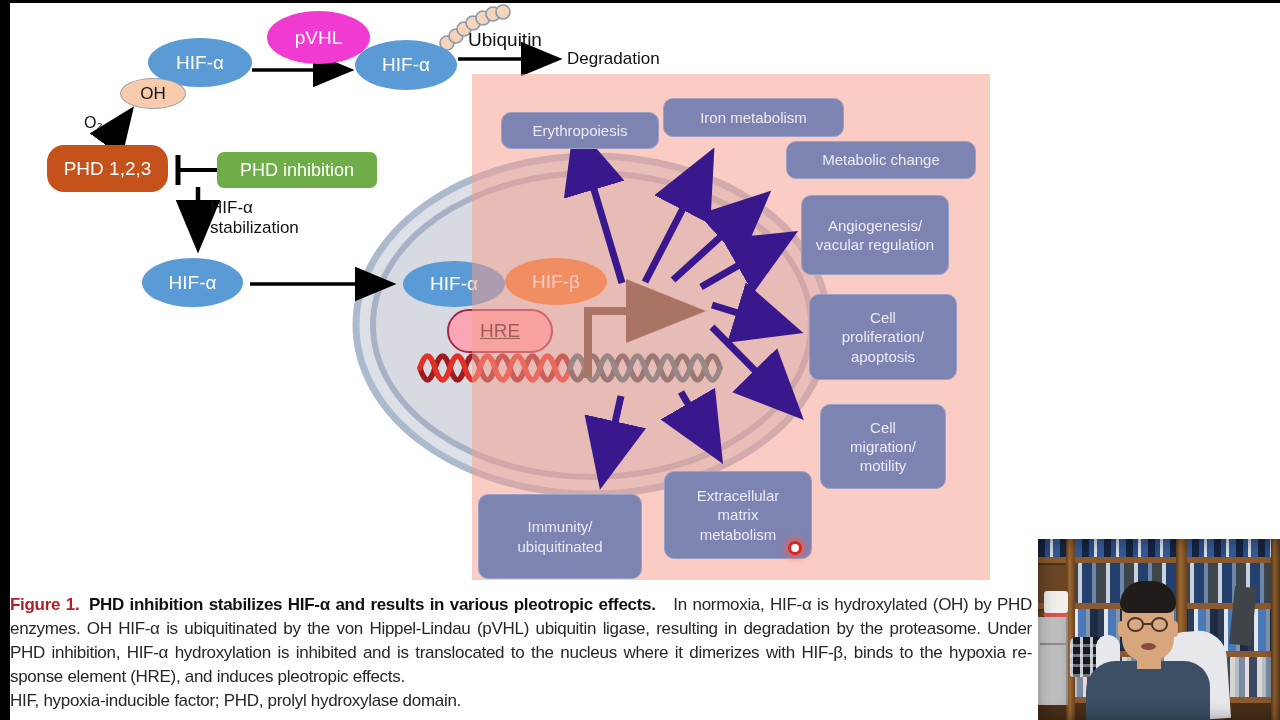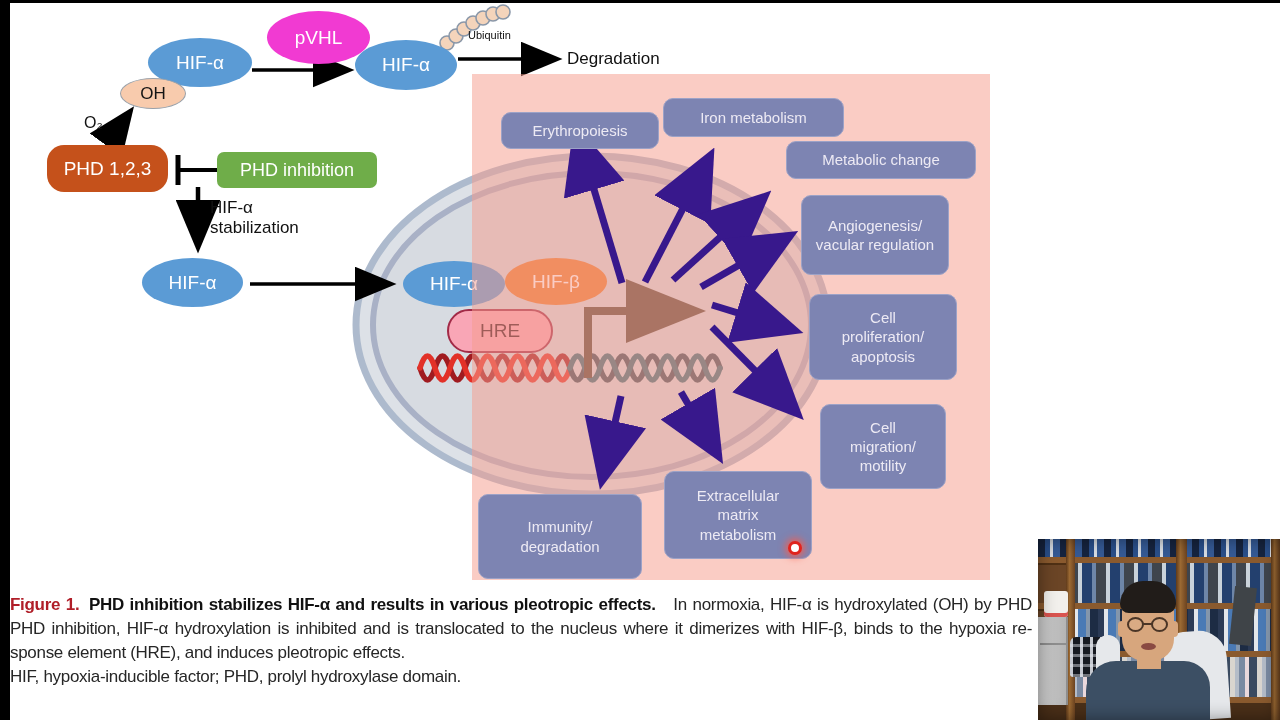--- a/index.html
+++ b/index.html
@@ -124,31 +124,31 @@
       <path stroke="#35707c" d="M570,368 Q577.5,344 585,368 T600,368 T615,368 T630,368 T645,368 T660,368 T675,368 T690,368 T705,368 T720,368"></path>
     </g>
 
     <path d="M588,378 L588,311 L690,311" fill="none" stroke="#584838" stroke-width="8" marker-end="url(#mk-brown)"></path>
   </svg>
 
   <div class="shape ellipse hif" style="left:148px;top:38px;width:104px;height:49px;">HIF-α</div>
   <div class="shape ellipse oh" style="left:120px;top:78px;width:66px;height:31px;">OH</div>
   <div class="shape ellipse pvhl" style="left:267px;top:11px;width:103px;height:53px;">pVHL</div>
   <div class="shape ellipse hif" style="left:355px;top:40px;width:102px;height:50px;">HIF-α</div>
-  <div class="lbl" style="left:468px;top:29px;font-size:11px;">Ubiquitin</div>
+  <div class="lbl" style="left:468px;top:29px;font-size:19px;">Ubiquitin</div>
   <div class="lbl" style="left:567px;top:49px;font-size:17px;">Degradation</div>
   <div class="lbl" style="left:84px;top:114px;font-size:16px;">O₂</div>
   <div class="shape phd-box" style="left:47px;top:145px;width:121px;height:47px;">PHD 1,2,3</div>
   <div class="shape inh-box" style="left:217px;top:152px;width:160px;height:36px;">PHD inhibition</div>
   <div class="lbl" style="left:210px;top:198px;font-size:17px;line-height:20px;">HIF-α
 stabilization</div>
   <div class="shape ellipse hif" style="left:142px;top:258px;width:101px;height:49px;">HIF-α</div>
   <div class="shape ellipse hif" style="left:403px;top:261px;width:102px;height:46px;">HIF-α</div>
   <div class="shape ellipse hifb" style="left:505px;top:258px;width:102px;height:47px;">HIF-β</div>
-  <div class="shape hre" style="left:447px;top:309px;width:106px;height:44px;">HRE</div>
+  <div class="shape hre" style="left:447px;top:309px;width:106px;height:44px;text-decoration:underline;">HRE</div>
 
   <div class="abs overlay"></div>
 
   <svg id="svg-over" class="layer" width="1280" height="592" viewBox="0 0 1280 592">
     <defs>
       <marker id="mk-purple" markerWidth="10" markerHeight="9" refX="8" refY="4.5" orient="auto">
         <path d="M0,0 L10,4.5 L0,9 Z" fill="#38188c"></path>
       </marker>
     </defs>
     <g stroke="#38188c" stroke-width="7" fill="none">
@@ -171,30 +171,31 @@
   <div class="effect" style="left:809px;top:294px;width:148px;height:86px;">Cell
 proliferation/
 apoptosis</div>
   <div class="effect" style="left:820px;top:404px;width:126px;height:85px;">Cell
 migration/
 motility</div>
   <div class="effect" style="left:664px;top:471px;width:148px;height:88px;">Extracellular
 matrix
 metabolism</div>
   <div class="effect" style="left:478px;top:494px;width:164px;height:85px;">Immunity/
-degradation</div>
+ubiquitinated</div>
 
   <div class="abs laser"></div>
 
   <div class="abs caption">
     <div class="cap-line just">
       <span class="fig-label" style="margin-right: 4px;">Figure 1.</span>
       <span class="cap-bold" style="margin-right: 12px;">PHD inhibition stabilizes HIF-α and results in various pleotropic effects.</span>
       <span>In normoxia, HIF-α is hydroxylated (OH) by PHD</span>
     </div>
+    <div class="cap-line just">enzymes. OH HIF-α is ubiquitinated by the von Hippel-Lindau (pVHL) ubiquitin ligase, resulting in degradation by the proteasome. Under</div>
     <div class="cap-line just">PHD inhibition, HIF-α hydroxylation is inhibited and is translocated to the nucleus where it dimerizes with HIF-β, binds to the hypoxia re-</div>
     <div class="cap-line">sponse element (HRE), and induces pleotropic effects.</div>
     <div class="cap-line">HIF, hypoxia-inducible factor; PHD, prolyl hydroxylase domain.</div>
   </div>
 
   <div class="abs webcam">
 
     <div class="wc books" style="left:0;top:0;width:242px;height:18px;
          background:repeating-linear-gradient(90deg,#16243f 0 7px,#2a4f8a 7px 12px,#d8dde4 12px 15px,#355a95 15px 22px);"></div>
     <div class="wc shelf-board" style="left:0;top:18px;width:242px;height:6px;"></div>

